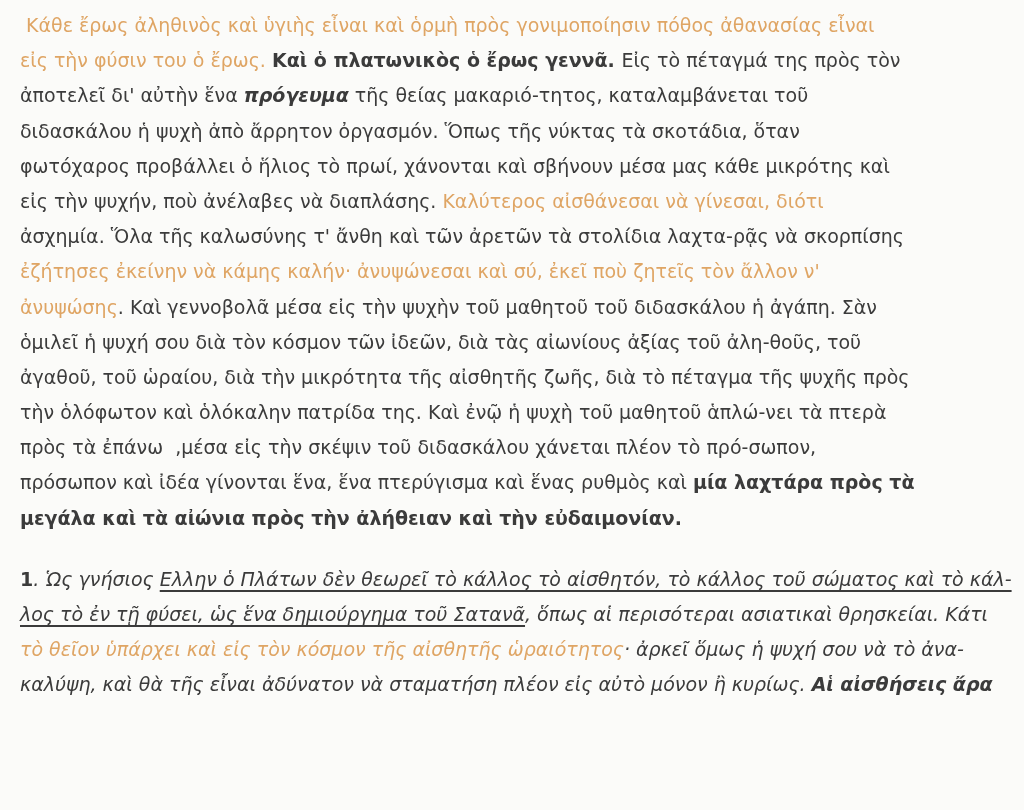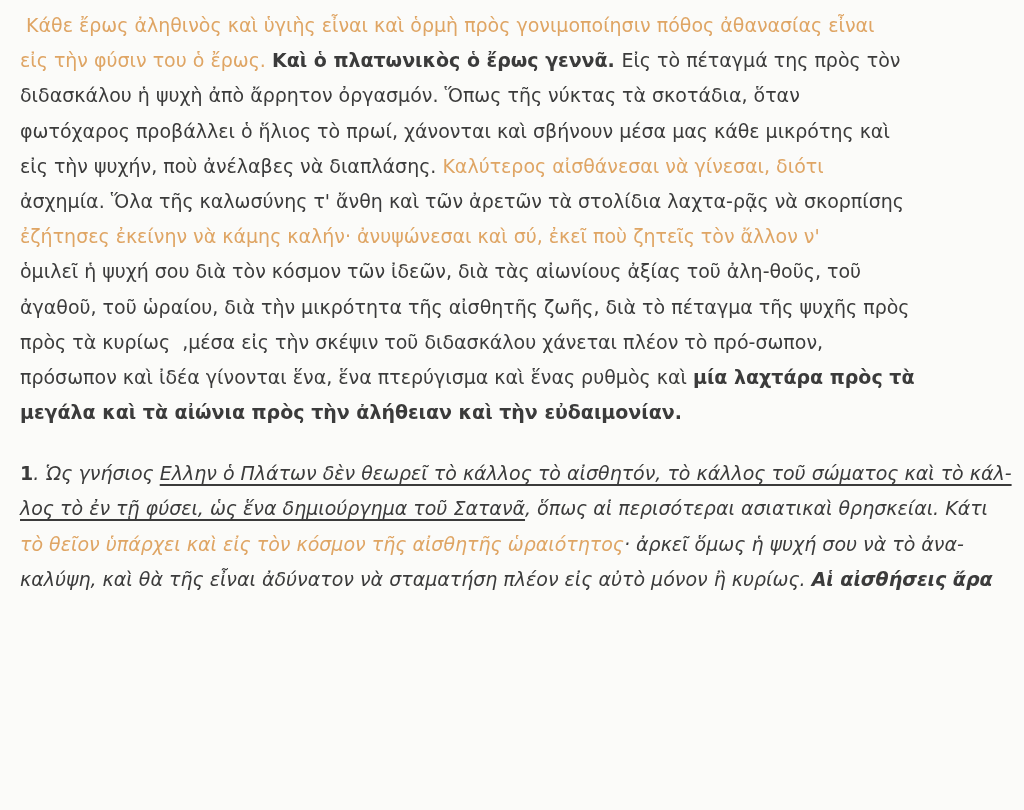--- a/index.html
+++ b/index.html
@@ -42,28 +42,31 @@
   }
   .seg.orange-italic { color: var(--accent); font-style: italic; }
 </style>
 </head>
 <body>
 
 <div class="page">
     <div class="para">
       <div class="line"><span class="seg orange"> Κάθε ἔρως ἀληθινὸς καὶ ὑγιὴς εἶναι καὶ ὁρμὴ πρὸς γονιμοποίησιν πόθος ἀθανασίας εἶναι</span></div>
       <div class="line"><span class="seg orange">εἰς τὴν φύσιν του ὁ ἔρως. </span><span class="seg bold">Καὶ ὁ πλατωνικὸς ὁ ἔρως γεννᾶ. </span><span class="seg plain">Εἰς τὸ πέταγμά της πρὸς τὸν</span></div>
+      <div class="line"><span class="seg plain">ἀποτελεῖ δι' αὐτὴν ἕνα </span><span class="seg bold-italic">πρόγευμα</span><span class="seg plain"> τῆς θείας μακαριό-τητος, καταλαμβάνεται τοῦ</span></div>
       <div class="line"><span class="seg plain">διδασκάλου ἡ ψυχὴ ἀπὸ ἄρρητον ὀργασμόν. Ὅπως τῆς νύκτας τὰ σκοτάδια, ὅταν</span></div>
       <div class="line"><span class="seg plain">φωτόχαρος προβάλλει ὁ ἥλιος τὸ πρωί, χάνονται καὶ σβήνουν μέσα μας κάθε μικρότης καὶ</span></div>
       <div class="line"><span class="seg plain">εἰς τὴν ψυχήν, ποὺ ἀνέλαβες νὰ διαπλάσης. </span><span class="seg orange">Καλύτερος αἰσθάνεσαι νὰ γίνεσαι, διότι</span></div>
       <div class="line"><span class="seg plain">ἀσχημία. Ὅλα τῆς καλωσύνης τ' ἄνθη καὶ τῶν ἀρετῶν τὰ στολίδια λαχτα-ρᾷς νὰ σκορπίσης</span></div>
       <div class="line"><span class="seg orange">ἐζήτησες ἐκείνην νὰ κάμης καλήν· ἀνυψώνεσαι καὶ σύ, ἐκεῖ ποὺ ζητεῖς τὸν ἄλλον ν'</span></div>
+      <div class="line"><span class="seg orange">ἀνυψώσης</span><span class="seg plain">. Καὶ γεννοβολᾶ μέσα εἰς τὴν ψυχὴν τοῦ μαθητοῦ τοῦ διδασκάλου ἡ ἀγάπη. Σὰν</span></div>
       <div class="line"><span class="seg plain">ὁμιλεῖ ἡ ψυχή σου διὰ τὸν κόσμον τῶν ἰδεῶν, διὰ τὰς αἰωνίους ἀξίας τοῦ ἀλη-θοῦς, τοῦ</span></div>
       <div class="line"><span class="seg plain">ἀγαθοῦ, τοῦ ὡραίου, διὰ τὴν μικρότητα τῆς αἰσθητῆς ζωῆς, διὰ τὸ πέταγμα τῆς ψυχῆς πρὸς</span></div>
-      <div class="line"><span class="seg plain">πρὸς τὰ κυρίως  ,μέσα εἰς τὴν σκέψιν τοῦ διδασκάλου χάνεται πλέον τὸ πρό-σωπον,</span></div>
+      <div class="line"><span class="seg plain">τὴν ὁλόφωτον καὶ ὁλόκαλην πατρίδα της. Καὶ ἐνῷ ἡ ψυχὴ τοῦ μαθητοῦ ἁπλώ-νει τὰ πτερὰ</span></div>
+      <div class="line"><span class="seg plain">πρὸς τὰ ἐπάνω  ,μέσα εἰς τὴν σκέψιν τοῦ διδασκάλου χάνεται πλέον τὸ πρό-σωπον,</span></div>
       <div class="line"><span class="seg plain">πρόσωπον καὶ ἰδέα γίνονται ἕνα, ἕνα πτερύγισμα καὶ ἕνας ρυθμὸς καὶ </span><span class="seg bold">μία λαχτάρα πρὸς τὰ</span></div>
       <div class="line"><span class="seg bold">μεγάλα καὶ τὰ αἰώνια πρὸς τὴν ἀλήθειαν καὶ τὴν εὐδαιμονίαν.</span></div>
     </div>
     <div class="para">
       <div class="line"><span class="seg bold">1</span><span class="seg italic">. Ὡς γνήσιος </span><span class="seg italic-underline">Ελλην ὁ Πλάτων δὲν θεωρεῖ τὸ κάλλος τὸ αἰσθητόν, τὸ κάλλος τοῦ σώματος καὶ τὸ κάλ-</span></div>
       <div class="line"><span class="seg italic-underline">λος τὸ ἐν τῇ φύσει, ὡς ἕνα δημιούργημα τοῦ Σατανᾶ</span><span class="seg italic">, ὅπως αἱ περισότεραι ασιατικαὶ θρησκείαι. Κάτι</span></div>
       <div class="line"><span class="seg orange-italic">τὸ θεῖον ὑπάρχει καὶ εἰς τὸν κόσμον τῆς αἰσθητῆς ὡραιότητος</span><span class="seg italic">· ἀρκεῖ ὅμως ἡ ψυχή σου νὰ τὸ ἀνα-</span></div>
       <div class="line"><span class="seg italic">καλύψη, καὶ θὰ τῆς εἶναι ἀδύνατον νὰ σταματήση πλέον εἰς αὐτὸ μόνον ἢ κυρίως. </span><span class="seg bold-italic">Αἱ αἰσθήσεις ἄρα</span></div>
     </div>
   </div>

